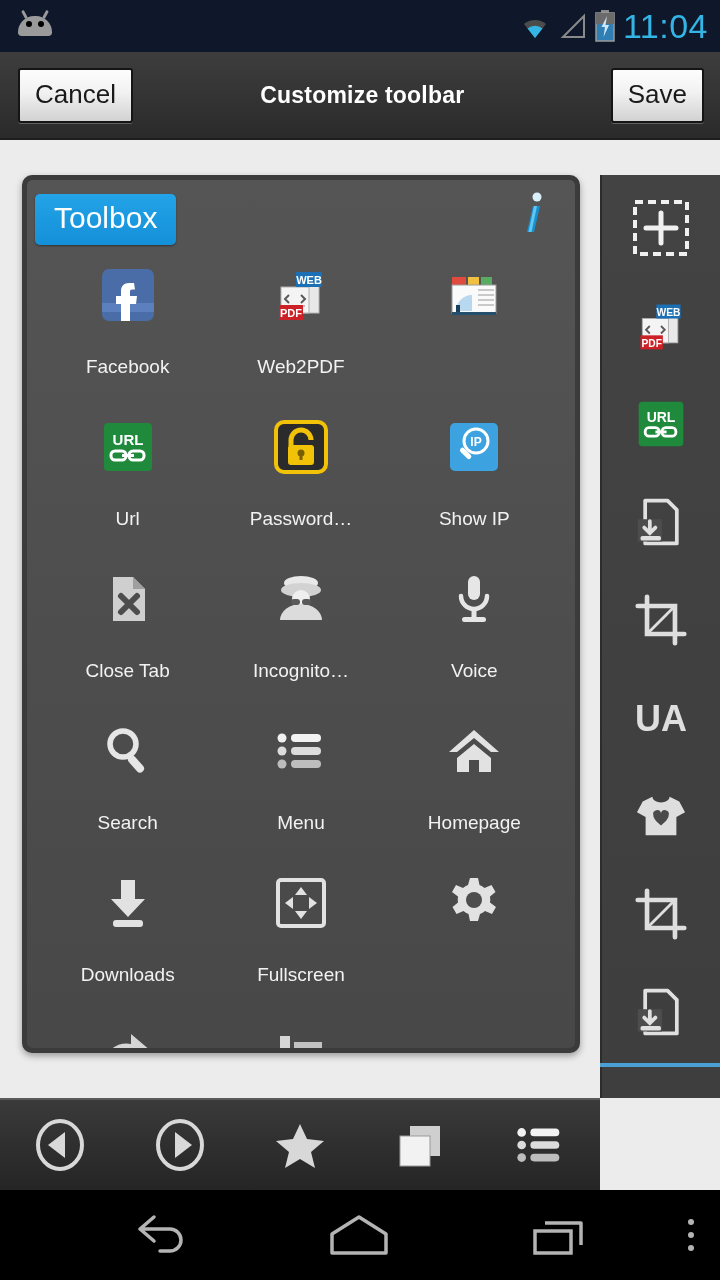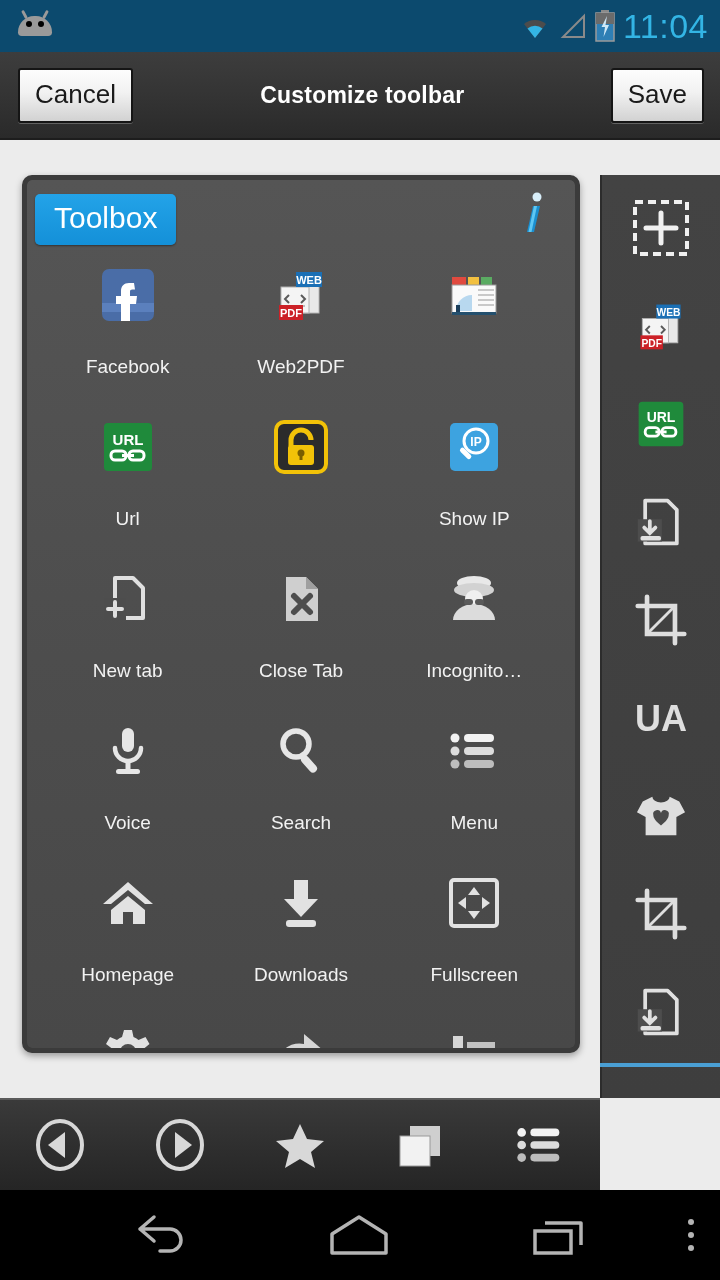--- a/index.html
+++ b/index.html
@@ -7,21 +7,21 @@
   body {
     font-family:"Liberation Sans", sans-serif;
     background:#ececec;
     overflow:hidden;
     position:relative;
   }
 
   
   .statusbar{
     position:absolute; top:0; left:0; width:720px; height:52px;
-    background:#0c4a6e; display:flex; align-items:center;
+    background:#0f172a; display:flex; align-items:center;
   }
   .sb-robot{ margin-left:14px; width:42px; height:32px; position:relative; }
   .sb-robot .head{
     position:absolute; left:4px; top:6px; width:34px; height:20px;
     background:#9a9a9a; border-radius:17px 17px 4px 4px;
   }
   .sb-robot .eye{
     position:absolute; top:11px; width:6px; height:6px; border-radius:50%;
     background:#000;
   }
@@ -269,44 +269,35 @@
         <div class="cell">
           <div class="ic">
             <svg width="58" height="58" viewBox="0 0 58 58">
               <rect x="4" y="4" width="50" height="50" rx="8" fill="#2b2b2b" stroke="#f2c208" stroke-width="4"></rect>
               <path d="M19 28 v-6 a10 10 0 0 1 20 0" fill="none" stroke="#f2c208" stroke-width="5"></path>
               <rect x="16" y="27" width="26" height="20" rx="3" fill="#f2c208"></rect>
               <circle cx="29" cy="35" r="3.5" fill="#7a5f00"></circle>
               <rect x="27.5" y="35" width="3" height="7" fill="#7a5f00"></rect>
             </svg>
           </div>
+          <div class="lbl">Password…</div>
         </div>
 
         <div class="cell">
           <div class="ic">
             <svg width="58" height="58" viewBox="0 0 58 58">
               <rect x="5" y="5" width="48" height="48" rx="5" fill="#3da3e0"></rect>
               <circle cx="31" cy="23" r="12" fill="none" stroke="#fff" stroke-width="3"></circle>
               <text x="31" y="28" font-family="'Liberation Sans',sans-serif" font-size="12" font-weight="bold" fill="#fff" text-anchor="middle">IP</text>
               <rect x="14" y="33" width="14" height="5" rx="2.5" fill="#fff" transform="rotate(45 21 35)"></rect>
             </svg>
           </div>
           <div class="lbl">Show IP</div>
         </div>
 
-        <div class="cell">
-          <div class="ic">
-            <svg width="58" height="58" viewBox="0 0 58 58">
-              <path d="M16 8 h18 l10 10 v30 H16 Z" fill="none" stroke="#e0e0e0" stroke-width="4" stroke-linejoin="round"></path>
-              <rect x="5" y="28" width="22" height="22" fill="#4d4d4d"></rect>
-              <path d="M16 32 v14 M9 39 h14" stroke="#e0e0e0" stroke-width="4" stroke-linecap="round"></path>
-            </svg>
-          </div>
-          <div class="lbl">New tab</div>
-        </div>
 
         <div class="cell">
           <div class="ic">
             <svg width="58" height="58" viewBox="0 0 58 58">
               <path d="M14 7 h20 l12 12 v32 H14 Z" fill="#cfcfcf"></path>
               <path d="M34 7 v12 h12 Z" fill="#9f9f9f"></path>
               <path d="M22 26 l16 16 M38 26 l-16 16" stroke="#4d4d4d" stroke-width="6" stroke-linecap="round"></path>
             </svg>
           </div>
           <div class="lbl">Close Tab</div>

